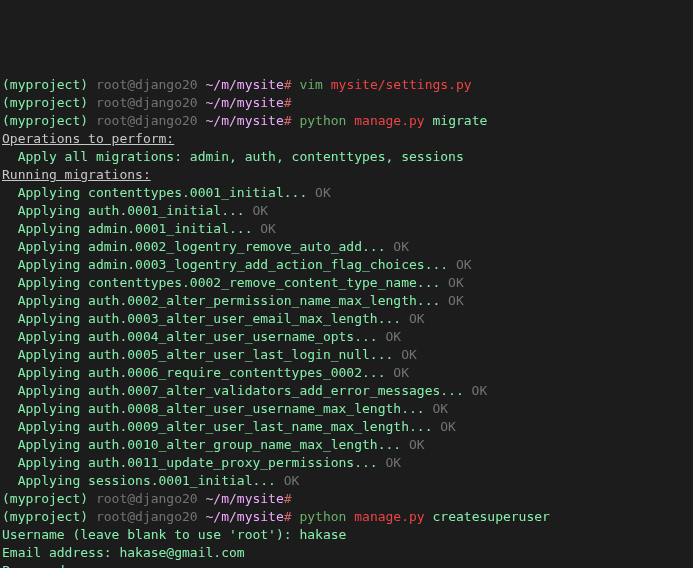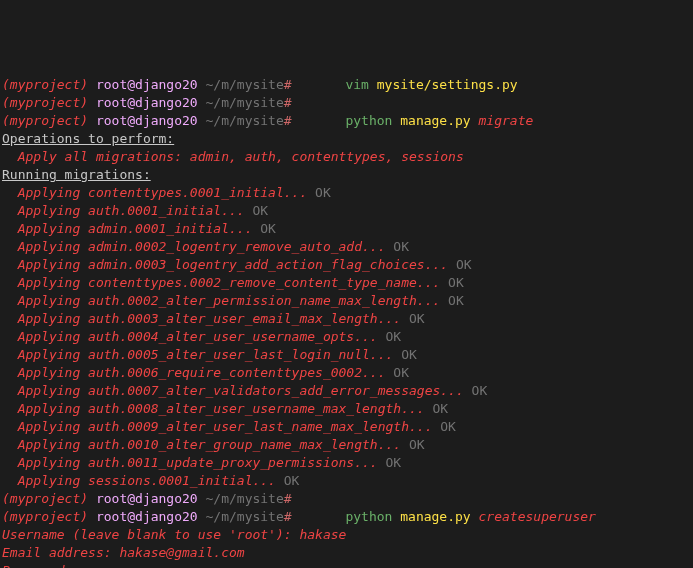--- a/index.html
+++ b/index.html
@@ -10,26 +10,26 @@
     font-size: 13px;
     line-height: 18px;
     color: #aaaaaa;
     width: 693px;
     height: 568px;
     box-sizing: border-box;
     white-space: pre;
     overflow: hidden;
   }
   .line { white-space: pre; }
-  .env   { color: #ef4444; font-style: italic; }
-  .user  { color: #f0abfc; }
-  .path  { color: #737373; }
+  .env   { color: #86efac; }
+  .user  { color: #737373; }
+  .path  { color: #f0abfc; }
   .sharp { color: #cc6666; }
-  .cmd   { color: #6ab068; margin-left: 46px; }
-  .arg   { color: #fde047; }
+  .cmd   { color: #6ab068; }
+  .arg   { color: #ef4444; }
   .white { color: #c8c8c8; text-decoration: underline; }
   .ok    { color: #737373; }
 </style>
 </head>
 <body>
 
 
 
 <div id="term"><div class="line"><span class="env">(myproject) </span><span class="user">root@django20</span><span class="env"> </span><span class="path">~/m/mysite</span><span class="sharp">#</span><span> </span><span class="cmd">vim</span> <span class="arg">mysite/settings.py</span></div><div class="line"><span class="env">(myproject) </span><span class="user">root@django20</span><span class="env"> </span><span class="path">~/m/mysite</span><span class="sharp">#</span><span> </span></div><div class="line"><span class="env">(myproject) </span><span class="user">root@django20</span><span class="env"> </span><span class="path">~/m/mysite</span><span class="sharp">#</span><span> </span><span class="cmd">python</span> <span class="arg">manage.py</span> <span class="env">migrate</span></div><div class="line"><span class="white">Operations to perform:</span></div><div class="line"><span class="env">  Apply all migrations: admin, auth, contenttypes, sessions</span></div><div class="line"><span class="white">Running migrations:</span></div><div class="line"><span class="env">  Applying contenttypes.0001_initial...</span><span class="ok"> OK</span></div><div class="line"><span class="env">  Applying auth.0001_initial...</span><span class="ok"> OK</span></div><div class="line"><span class="env">  Applying admin.0001_initial...</span><span class="ok"> OK</span></div><div class="line"><span class="env">  Applying admin.0002_logentry_remove_auto_add...</span><span class="ok"> OK</span></div><div class="line"><span class="env">  Applying admin.0003_logentry_add_action_flag_choices...</span><span class="ok"> OK</span></div><div class="line"><span class="env">  Applying contenttypes.0002_remove_content_type_name...</span><span class="ok"> OK</span></div><div class="line"><span class="env">  Applying auth.0002_alter_permission_name_max_length...</span><span class="ok"> OK</span></div><div class="line"><span class="env">  Applying auth.0003_alter_user_email_max_length...</span><span class="ok"> OK</span></div><div class="line"><span class="env">  Applying auth.0004_alter_user_username_opts...</span><span class="ok"> OK</span></div><div class="line"><span class="env">  Applying auth.0005_alter_user_last_login_null...</span><span class="ok"> OK</span></div><div class="line"><span class="env">  Applying auth.0006_require_contenttypes_0002...</span><span class="ok"> OK</span></div><div class="line"><span class="env">  Applying auth.0007_alter_validators_add_error_messages...</span><span class="ok"> OK</span></div><div class="line"><span class="env">  Applying auth.0008_alter_user_username_max_length...</span><span class="ok"> OK</span></div><div class="line"><span class="env">  Applying auth.0009_alter_user_last_name_max_length...</span><span class="ok"> OK</span></div><div class="line"><span class="env">  Applying auth.0010_alter_group_name_max_length...</span><span class="ok"> OK</span></div><div class="line"><span class="env">  Applying auth.0011_update_proxy_permissions...</span><span class="ok"> OK</span></div><div class="line"><span class="env">  Applying sessions.0001_initial...</span><span class="ok"> OK</span></div><div class="line"><span class="env">(myproject) </span><span class="user">root@django20</span><span class="env"> </span><span class="path">~/m/mysite</span><span class="sharp">#</span><span> </span></div><div class="line"><span class="env">(myproject) </span><span class="user">root@django20</span><span class="env"> </span><span class="path">~/m/mysite</span><span class="sharp">#</span><span> </span><span class="cmd">python</span> <span class="arg">manage.py</span> <span class="env">createsuperuser</span></div><div class="line"><span class="env">Username (leave blank to use 'root'): hakase</span></div><div class="line"><span class="env">Email address: hakase@gmail.com</span></div><div class="line"><span class="env">Password:</span></div></div>
 

